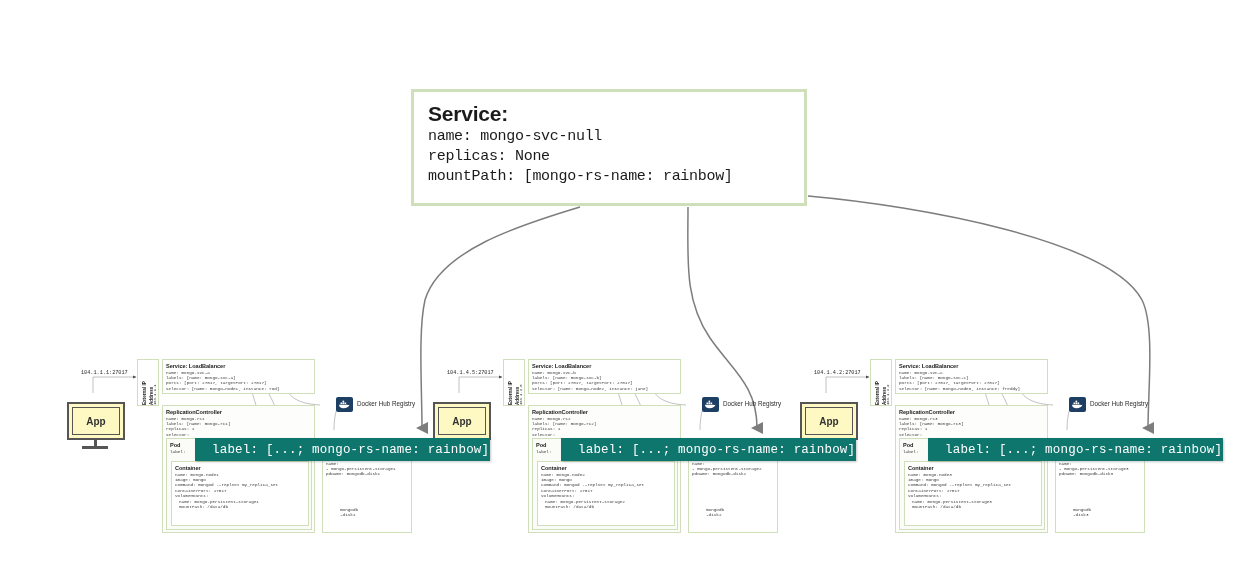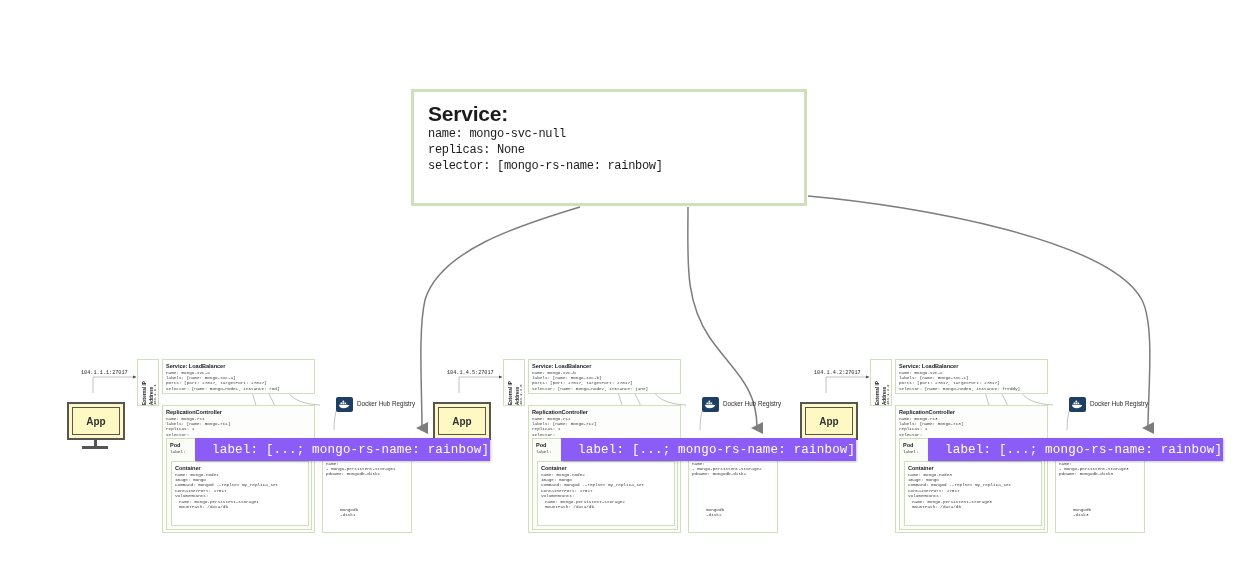--- a/index.html
+++ b/index.html
@@ -15,21 +15,21 @@
   #service-box{
     position:absolute;left:391px;top:89px;width:396px;height:117px;
     background:#ffffff;border:3px solid #cfdfb9;box-sizing:border-box;
   }
   #service-box .title{
     font-size:21px;font-weight:bold;letter-spacing:-.2px;
     margin:10px 0 1px 14px;font-family:"Liberation Sans",sans-serif;
   }
   #service-box .mono{
     font-family:"Liberation Mono","DejaVu Sans Mono",monospace;
-    font-size:12px;margin-left:14px;line-height:1.33;letter-spacing:-.3px;
+    font-size:15px;margin-left:14px;line-height:1.33;letter-spacing:-.3px;
   }
 
   
   .cluster{position:absolute;top:355px;}
   .cluster .ip-text{
     position:absolute;font-family:"Liberation Mono","DejaVu Sans Mono",monospace;
     font-size:5.2px;color:#2b2b2b;white-space:nowrap;
   }
   .app-monitor{
     position:absolute;width:58px;height:38px;border:2.5px solid #555;
@@ -63,21 +63,21 @@
   .panel .ln{
     font-family:"Liberation Mono","DejaVu Sans Mono",monospace;
     font-size:4.3px;color:#3a3a3a;margin-left:3px;line-height:5.4px;white-space:nowrap;
   }
   .panel .ln.ind{margin-left:7px;}
 
   .rc-panel{background:#fdfdfb;}
   .pod-panel{background:#fbfcf7;}
 
   .banner{
-    position:absolute;height:23px;background:#8b5cf6;
+    position:absolute;height:23px;background:#0f766e;
     display:flex;align-items:center;box-sizing:border-box;z-index:6;
     box-shadow:1px 1px 2px rgba(0,0,0,.22);
   }
   .banner span{
     font-family:"Liberation Mono","DejaVu Sans Mono",monospace;
     font-size:12.5px;color:#ffffff;margin-left:17px;letter-spacing:.2px;white-space:nowrap;
   }
 
   .dockerbox{
     position:absolute;width:17px;height:15px;background:#1d3f63;
@@ -171,21 +171,21 @@
       <path d="M1048,483 L1048,516 C1048,519 1057,522 1066,522 C1075,522 1084,519 1084,516 L1084,483"></path>
       <path d="M1048,493 C1048,496 1057,499 1066,499 C1075,499 1084,496 1084,493"></path>
       <path d="M1048,503 C1048,506 1057,509 1066,509 C1075,509 1084,506 1084,503"></path>
     </g>
   </svg>
 
   <div id="service-box">
     <div class="title">Service:</div>
     <div class="mono">name: mongo-svc-null</div>
     <div class="mono">replicas: None</div>
-    <div class="mono">selector: [mongo-rs-name: rainbow]</div>
+    <div class="mono">mountPath: [mongo-rs-name: rainbow]</div>
   </div>
 
   <div class="cluster" style="left:0;">
     <div class="ip-text" style="left:61px;top:15px;">104.1.1.1:27017</div>
 
     <div class="app-monitor" style="left:47px;top:47px;">
       <div class="inner">App</div>
     </div>
     <div class="app-stand" style="left:74px;top:85px;"></div>
     <div class="app-base" style="left:62px;top:91px;"></div>

